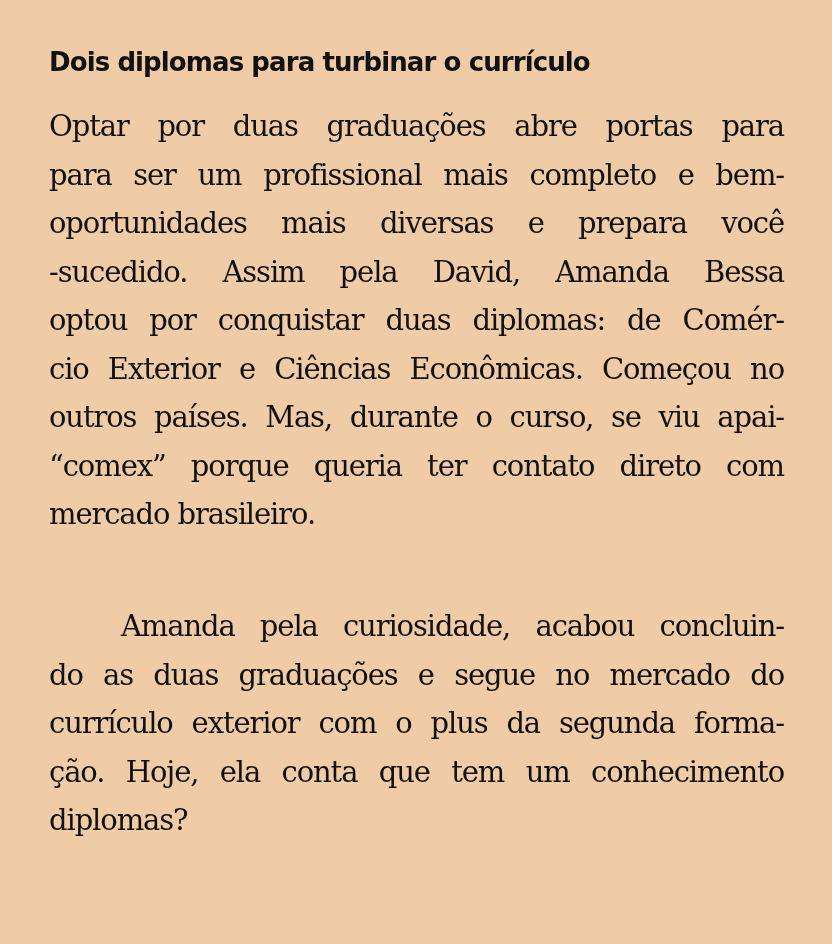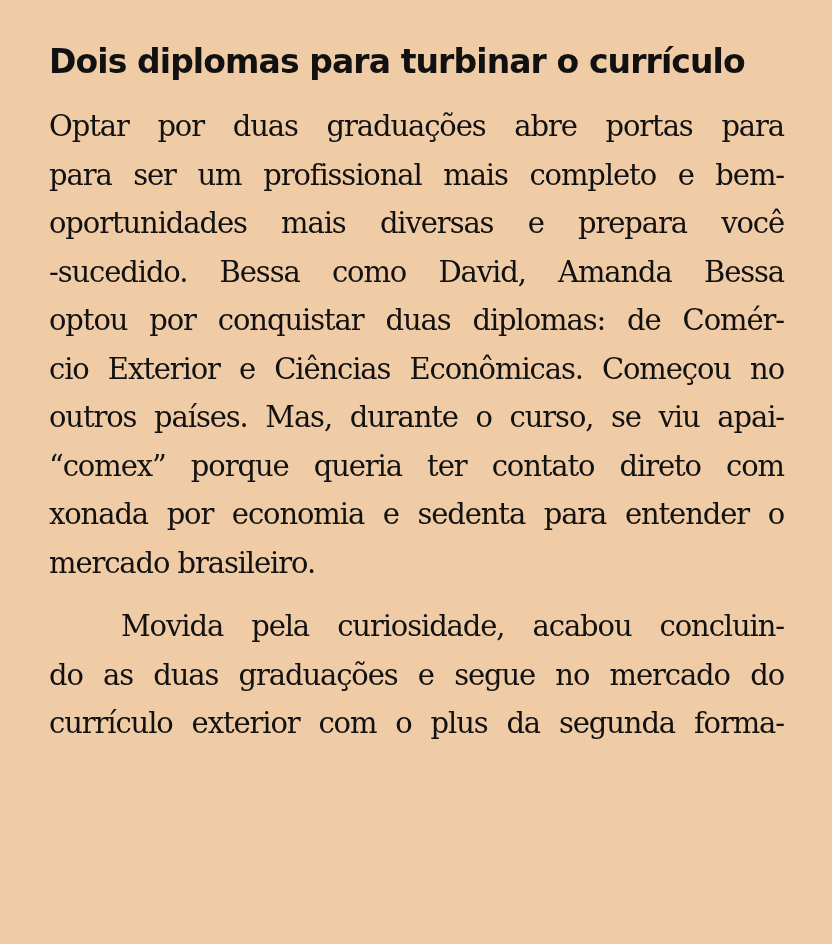--- a/index.html
+++ b/index.html
@@ -19,21 +19,21 @@
       top: 0;
       width: 735px;
     }
     .title {
       position: absolute;
       top: 40px;
       left: 0;
       width: 760px;
       font-family: "DejaVu Sans", sans-serif;
       font-weight: bold;
-      font-size: 33px;
+      font-size: 26px;
       line-height: 44px;
       color: #111111;
       letter-spacing: -0.9px;
       white-space: nowrap;
     }
     .para {
       position: absolute;
       left: 0;
       width: 735px;
       font-family: "DejaVu Serif", serif;
@@ -63,27 +63,28 @@
 </head>
 <body>
 
 <div class="page">
   <div class="title">Dois diplomas para turbinar o currículo</div>
 
   <div class="para para1">
     <span class="line">Optar por duas graduações abre portas para</span>
     <span class="line">para ser um profissional mais completo e bem-</span>
     <span class="line">oportunidades mais diversas e prepara você</span>
-    <span class="line"><span>-sucedido. Bessa como David, </span><span class="bold">Amanda Bessa</span></span>
+    <span class="line"><span>-sucedido. Assim pela David, </span><span class="bold">Amanda Bessa</span></span>
     <span class="line">optou por conquistar duas diplomas: de Comér-</span>
     <span class="line">cio Exterior e Ciências Econômicas. Começou no</span>
     <span class="line">outros países. Mas, durante o curso, se viu apai-</span>
     <span class="line">“comex” porque queria ter contato direto com</span>
-    <span class="line">xonada por economia e sedenta para entender o</span>
     <span class="line last">mercado brasileiro.</span>
   </div>
 
   <div class="para para2">
-    <span class="line indent">Movida pela curiosidade, acabou concluin-</span>
+    <span class="line indent">Amanda pela curiosidade, acabou concluin-</span>
     <span class="line">do as duas graduações e segue no mercado do</span>
     <span class="line"><span>currículo exterior com o </span><span class="ital">plus</span><span> da segunda forma-</span></span>
+    <span class="line">ção. Hoje, ela conta que tem um conhecimento</span>
+    <span class="line last">diplomas?</span>
   </div>
 </div>
 
 </body></html>

